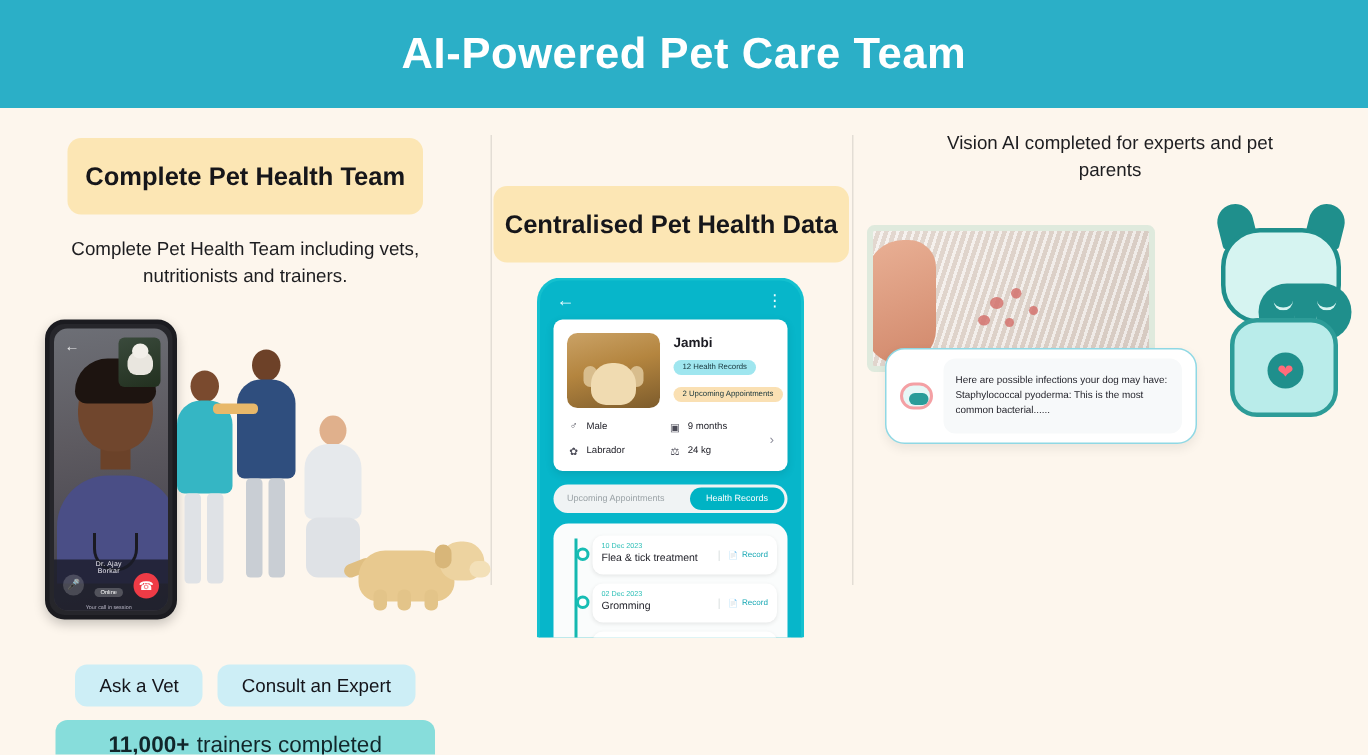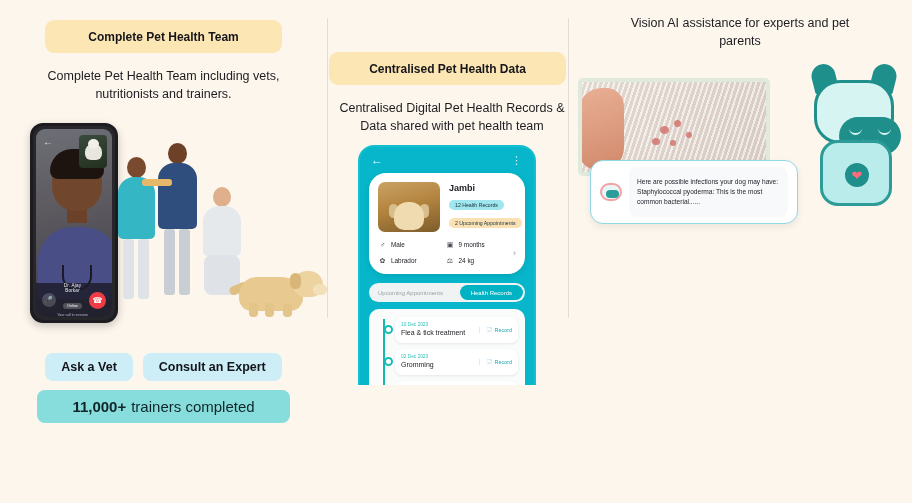--- a/index.html
+++ b/index.html
@@ -39,22 +39,22 @@
   .divider-a { left: 327px; }
   .divider-b { left: 568px; }
 
   
   .pill {
     margin: 20px auto 0 auto;
     background: #fce6b4;
     border-radius: 9px;
     display: flex; align-items: center; justify-content: center;
     color: #16161a;
-    font-size: 12px; font-weight: bold;
-    height: 33px;
+    font-size: 17px; font-weight: bold;
+    height: 51px;
   }
   .col-1 .pill { width: 237px; }
   .col-2 .pill { width: 237px; }
   .col-3 .pill { width: 237px; }
 
   .caption {
     margin: 14px auto 0 auto;
     text-align: center;
     font-size: 12.5px;
     line-height: 1.45;
@@ -189,21 +189,21 @@
     position: absolute; left: -10px; bottom: 24px;
     width: 20px; height: 9px; border-radius: 6px;
     background: #e0bf82; transform: rotate(-22deg);
   }
   .dog-leg {
     position: absolute; bottom: 0; width: 9px; height: 14px;
     background: #e3c489; border-radius: 4px;
   }
 
   
-  .c1-actions { display: flex; gap: 10px; justify-content: center; margin-top: 8px; font-weight: bold; }
+  .c1-actions { display: flex; gap: 10px; justify-content: center; margin-top: 8px; }
   .action-btn {
     background: #cdeef6; border-radius: 8px;
     font-size: 12.5px; color: #14141a;
     display: flex; align-items: center; justify-content: center;
     height: 28px; padding: 0 16px;
   }
   .stat-badge {
     margin: 9px auto 0 auto;
     width: 253px; height: 33px;
     background: #87dddb; border-radius: 8px;
@@ -225,21 +225,21 @@
   }
   .app-topbar {
     height: 26px; display: flex; align-items: center;
     justify-content: space-between; padding: 0 11px;
     color: #eafcff;
   }
   .app-back { font-size: 12px; }
   .app-dots { font-size: 11px; letter-spacing: 1px; }
 
   .pet-card {
-    margin: 0 9px; background: #ffffff; border-radius: 17px;
+    margin: 0 9px; background: #ffffff; border-radius: 6px;
     padding: 9px; box-shadow: 0 2px 6px rgba(0,0,0,.10);
   }
   .pet-top { display: flex; gap: 9px; }
   .pet-photo {
     width: 62px; height: 50px; border-radius: 7px; flex: none;
     background: linear-gradient(165deg,#caa266 0%,#b4853f 45%,#7d5c2c 100%);
     position: relative; overflow: hidden;
   }
   .pet-photo-dog {
     position: absolute; left: 16px; bottom: 2px;
@@ -404,20 +404,23 @@
     padding: 6px 8px; flex: 1; height: 50px;
     display: flex; align-items: center;
   }
   .chat-text { font-size: 6.6px; line-height: 1.55; color: #1f1f27; }
 </style>
 </head>
 <body>
 
 <div class="page">
 
+  <div class="header">
+    <div class="header-title">AI-Powered Pet Care Team</div>
+  </div>
 
   <div class="columns">
     <div class="divider divider-a"></div>
     <div class="divider divider-b"></div>
 
     <div class="col col-1">
       <div class="pill">
         <span>Complete Pet Health Team</span>
       </div>
       <div class="caption">Complete Pet Health Team including vets, nutritionists and trainers.</div>
@@ -500,21 +503,20 @@
       <div class="stat-badge">
         <span class="stat-num">11,000+</span>
         <span>trainers completed</span>
       </div>
     </div>
 
     <div class="col col-2">
       <div class="pill">
         <span>Centralised Pet Health Data</span>
       </div>
-      <div class="caption">Centralised Digital Pet Health Records &amp; Data shared with pet health team</div>
 
       <div class="c2-art">
         <div class="app-phone">
 
           <div class="app-topbar">
             <span class="app-back">←</span>
             <span class="app-dots">⋮</span>
           </div>
 
           <div class="pet-card">
@@ -589,21 +591,21 @@
               
               
             </div>
           </div>
 
         </div>
       </div>
     </div>
 
     <div class="col col-3">
-      <div class="caption">Vision AI assistance for experts and pet parents</div>
+      <div class="caption">Vision AI completed for experts and pet parents</div>
 
       <div class="c3-art">
 
         <div class="skin-photo">
           <div class="fur"></div>
           <div class="finger"></div>
           <div class="spot" style="left:78px;top:44px;width:9px;height:8px;"></div>
           <div class="spot" style="left:92px;top:38px;width:7px;height:7px;"></div>
           <div class="spot" style="left:70px;top:56px;width:8px;height:7px;"></div>
           <div class="spot" style="left:88px;top:58px;width:6px;height:6px;"></div>

